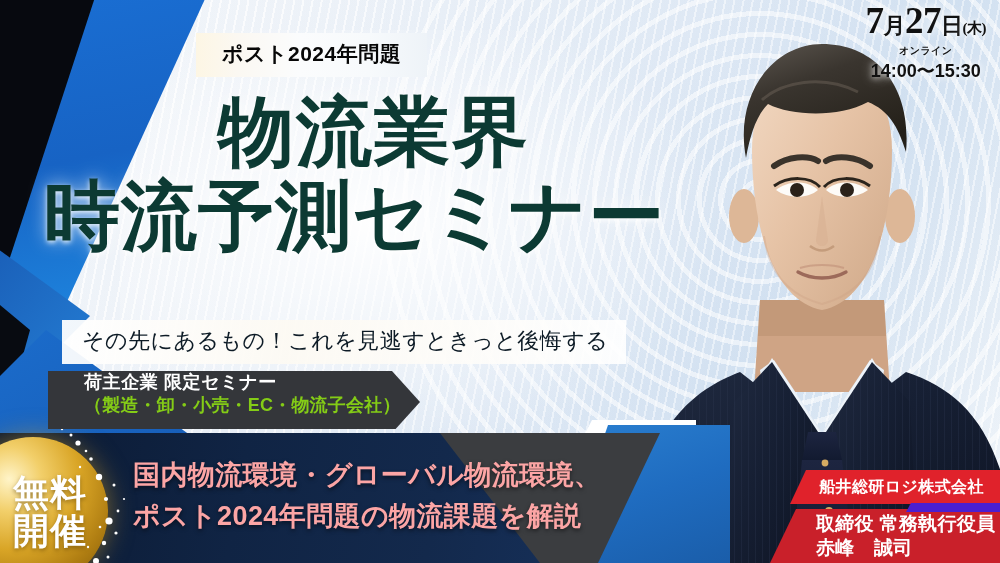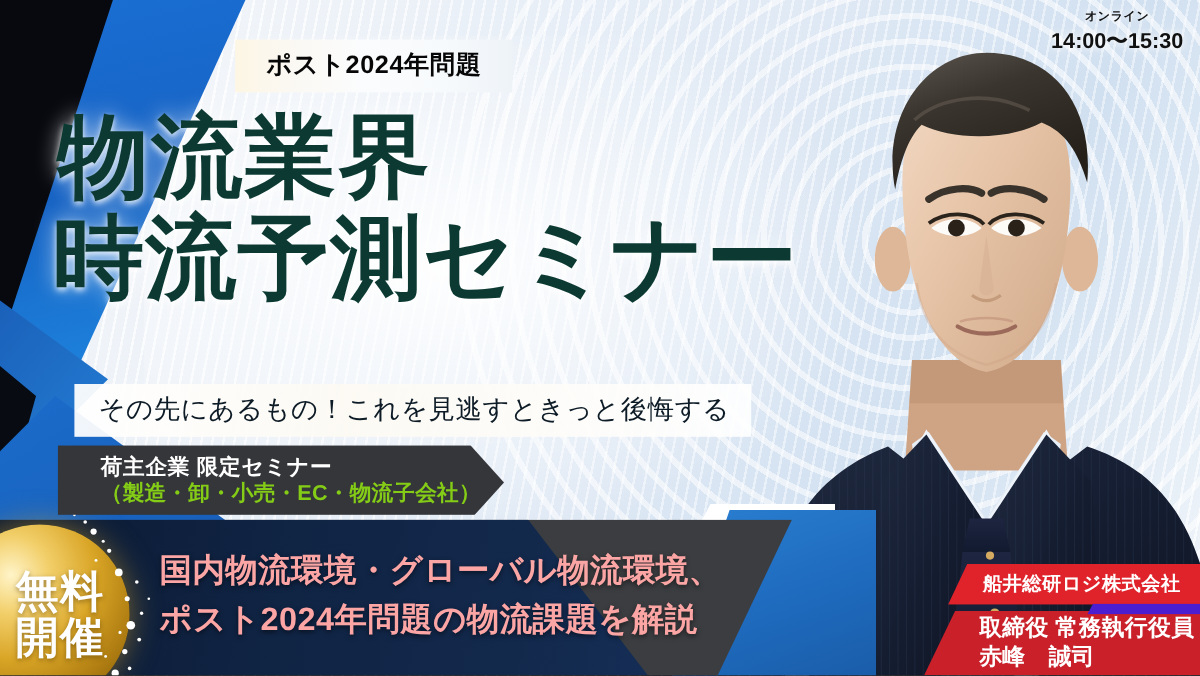--- a/index.html
+++ b/index.html
@@ -122,21 +122,21 @@
     font-family:"Liberation Sans","DejaVu Sans",sans-serif;
   }
 
   
   .title-wrap { position:absolute; left:0; top:96px; width:760px; z-index:20; }
   .t-line {
     color:#0c3a33; font-weight:700; white-space:nowrap;
     font-family:"Liberation Sans","DejaVu Sans",sans-serif;
     text-shadow:0 2px 5px rgba(255,255,255,.85), 0 0 18px rgba(255,255,255,.7);
   }
-  .t1 { font-size:76px; line-height:.96; padding-right:60px; letter-spacing:2px;padding-left:48px; }
+  .t1 { font-size:76px; line-height:.96; text-align:center; padding-right:60px; letter-spacing:2px;padding-left:48px; }
   .t2 { font-size:76px; line-height:1.02; text-align:left; padding-left:44px; margin-top:8px; letter-spacing:1px; }
 
   
   .sub-band {
     position:absolute; left:62px; top:310px;
     padding:6px 18px 8px 20px;
     background:linear-gradient(90deg,rgba(255,255,255,.94) 0%,rgba(253,250,243,.92) 40%,rgba(255,255,255,.9) 100%);
     z-index:20;
     margin-top:10px;
   }
@@ -145,21 +145,21 @@
     letter-spacing:.5px;
   }
 
   
   .ribbon {
     position:absolute; left:48px; top:371px;
     width:372px; height:58px;
     background:#34363a;
     clip-path:polygon(0 0, 344px 0, 372px 31px, 344px 62px, 0 62px);
     z-index:22;
-    display:flex; flex-direction:column; justify-content:center;
+    display:flex; flex-direction:column; justify-content:flex-start;
     padding-left:36px;
   }
   .rib-l1 { font-size:18px; font-weight:700; color:#fff; letter-spacing:.6px; line-height:1.25; white-space:nowrap;}
   .rib-l2 { font-size:18px; font-weight:700; color:#84cc16; letter-spacing:.2px; line-height:1.25; white-space:nowrap;}
 
   
   .bot-grey {
     position:absolute; left:0; top:433px; width:660px; height:130px;
     background:#3b3d40;
     clip-path:polygon(0 0, 660px 0, 598px 130px, 0 130px);
@@ -355,20 +355,23 @@
       <path d="M188 246 C196 252, 204 252, 212 246" stroke="#c49c7c" stroke-width="2.6" fill="none"></path>
 
       <path d="M176 272 C190 280, 210 280, 224 272" stroke="#9c6a5a" stroke-width="3.4" fill="none" stroke-linecap="round"></path>
       <path d="M178 268 C190 264, 210 264, 222 268" stroke="#c08f78" stroke-width="2" fill="none" opacity=".6"></path>
 
       <path d="M142 236 C146 268, 162 294, 200 304 C238 294, 254 268, 258 236" fill="none" stroke="#cba184" stroke-width="2" opacity=".35"></path>
     </svg>
   </div>
 
   <div class="date-block">
+    <div class="date-main">
+      <span class="d-num">7</span><span class="d-unit">月</span><span class="d-num">27</span><span class="d-unit">日</span><span class="d-dow">(木)</span>
+    </div>
     <div class="date-online">オンライン</div>
     <div class="date-time">14:00〜15:30</div>
   </div>
 
   <div class="post-badge">
     <span>ポスト2024年問題</span>
   </div>
 
   <div class="title-wrap">
     <div class="t-line t1">物流業界</div>

